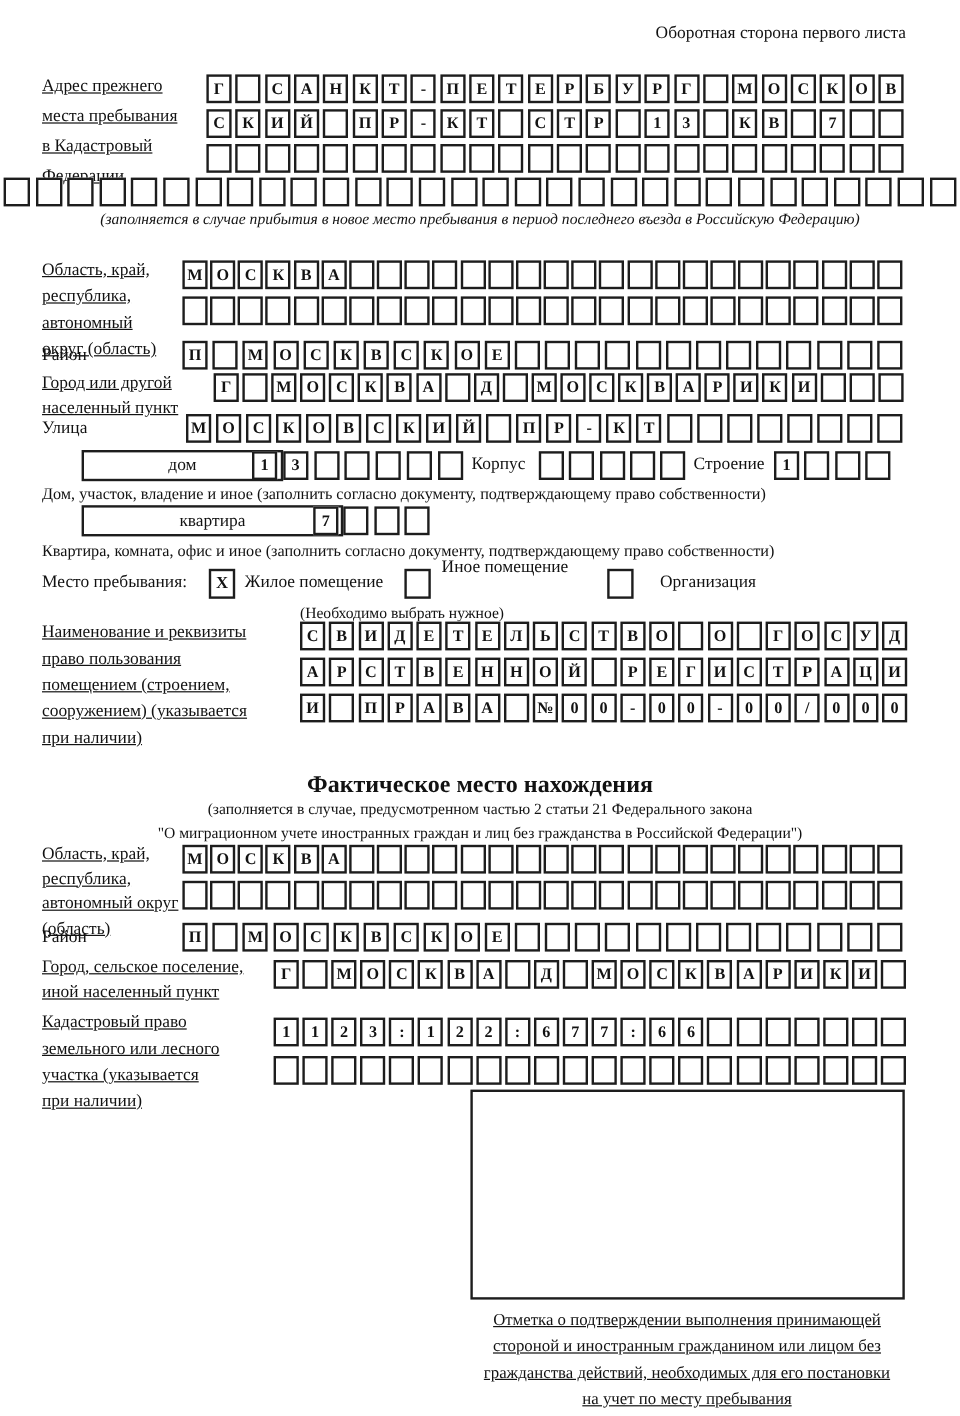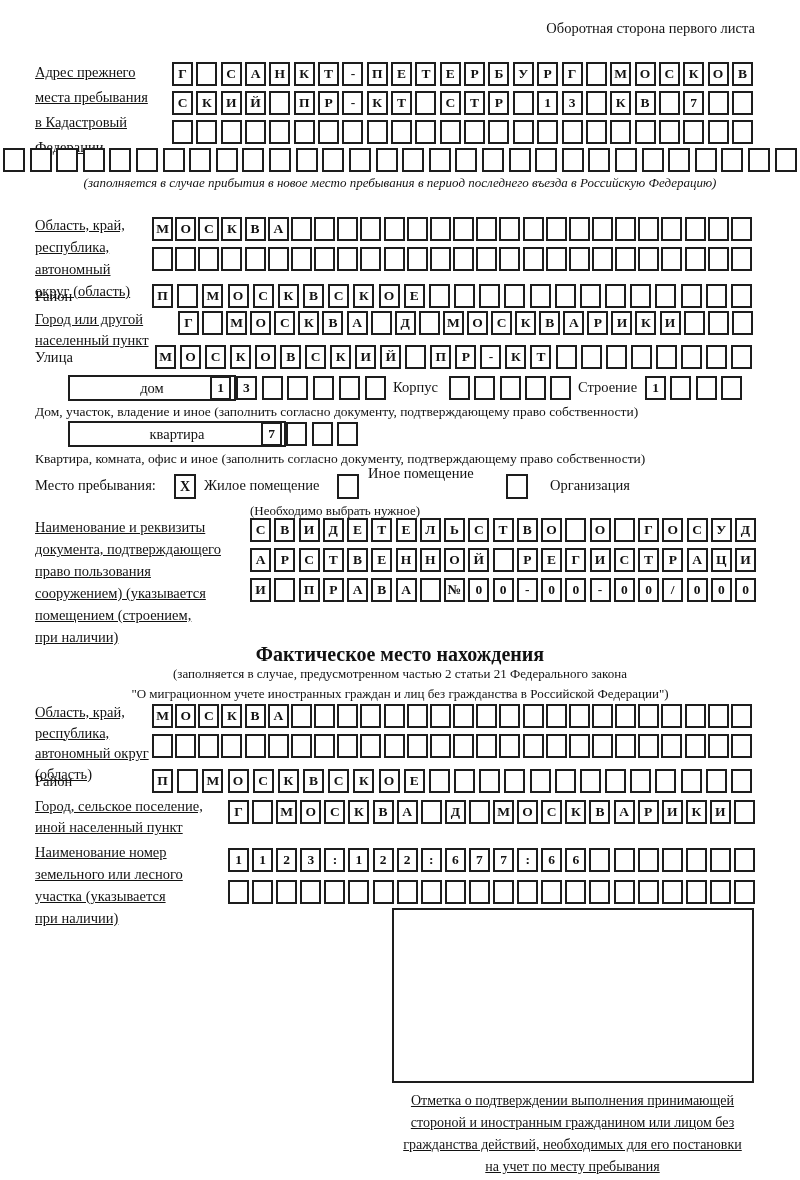--- a/index.html
+++ b/index.html
@@ -343,24 +343,23 @@
   <span class="cbox" style="left:174px;top:474px;">X</span>
   <div class="abs lbl" style="left:204px;top:477px;">Жилое помещение</div>
   <span class="cbox" style="left:337px;top:474px;"></span>
   <div class="abs lbl" style="left:368px;top:465px;">Иное помещение</div>
   <span class="cbox" style="left:506px;top:474px;"></span>
   <div class="abs lbl" style="left:550px;top:477px;">Организация</div>
   <div class="abs note center" style="left:150px;top:503px;width:370px;">(Необходимо выбрать нужное)</div>
 
   <div class="abs lbl lines lh22" style="left:35px;top:516px;">
       <div>Наименование и реквизиты</div>
-      <div>документа, подтверждающего</div>
       <div>право пользования</div>
+      <div>помещением (строением,</div>
       <div>сооружением) (указывается</div>
-      <div>помещением (строением,</div>
       <div>при наличии)</div>
     </div>
   <div class="row" style="left:250px;top:518px;width:506px;">
       <span class="cell">С</span>
       <span class="cell">В</span>
       <span class="cell">И</span>
       <span class="cell">Д</span>
       <span class="cell">Е</span>
       <span class="cell">Т</span>
       <span class="cell">Е</span>
@@ -544,21 +543,21 @@
       <span class="cell">В</span>
       <span class="cell">А</span>
       <span class="cell">Р</span>
       <span class="cell">И</span>
       <span class="cell">К</span>
       <span class="cell">И</span>
       <span class="cell"></span>
     </div>
 
   <div class="abs lbl lines lh22" style="left:35px;top:841px;">
-      <div>Наименование номер</div>
+      <div>Кадастровый право</div>
       <div>земельного или лесного</div>
       <div>участка (указывается</div>
       <div>при наличии)</div>
     </div>
   <div class="row" style="left:228px;top:848px;width:527px;">
       <span class="cell">1</span>
       <span class="cell">1</span>
       <span class="cell">2</span>
       <span class="cell">3</span>
       <span class="cell">:</span>

